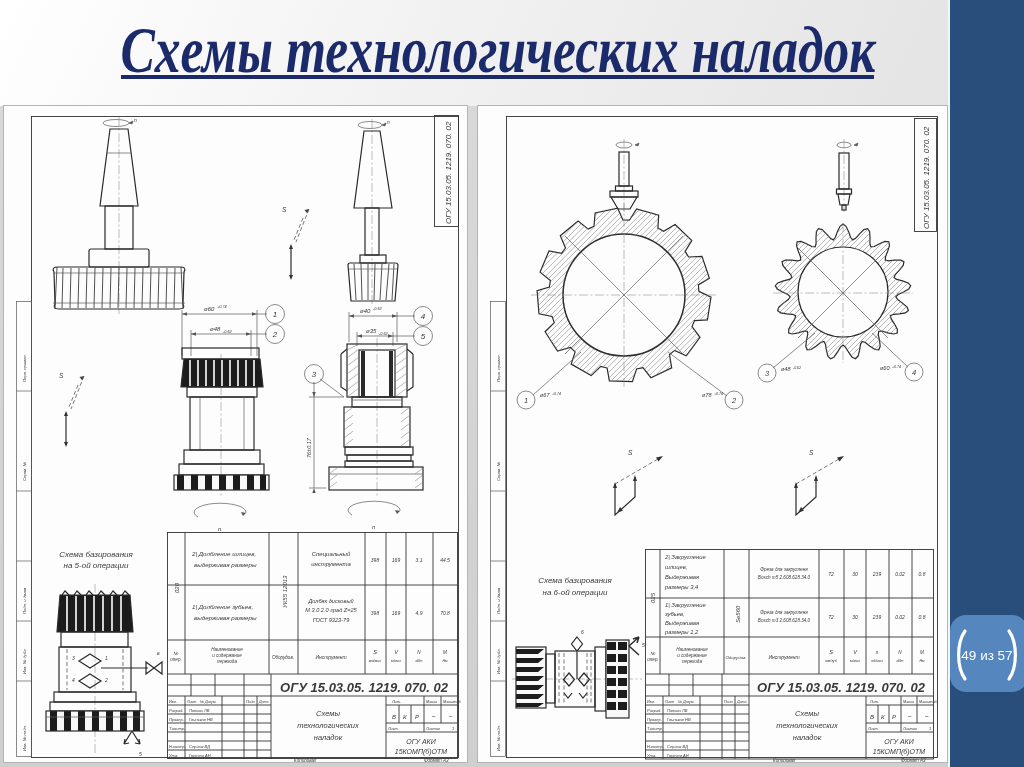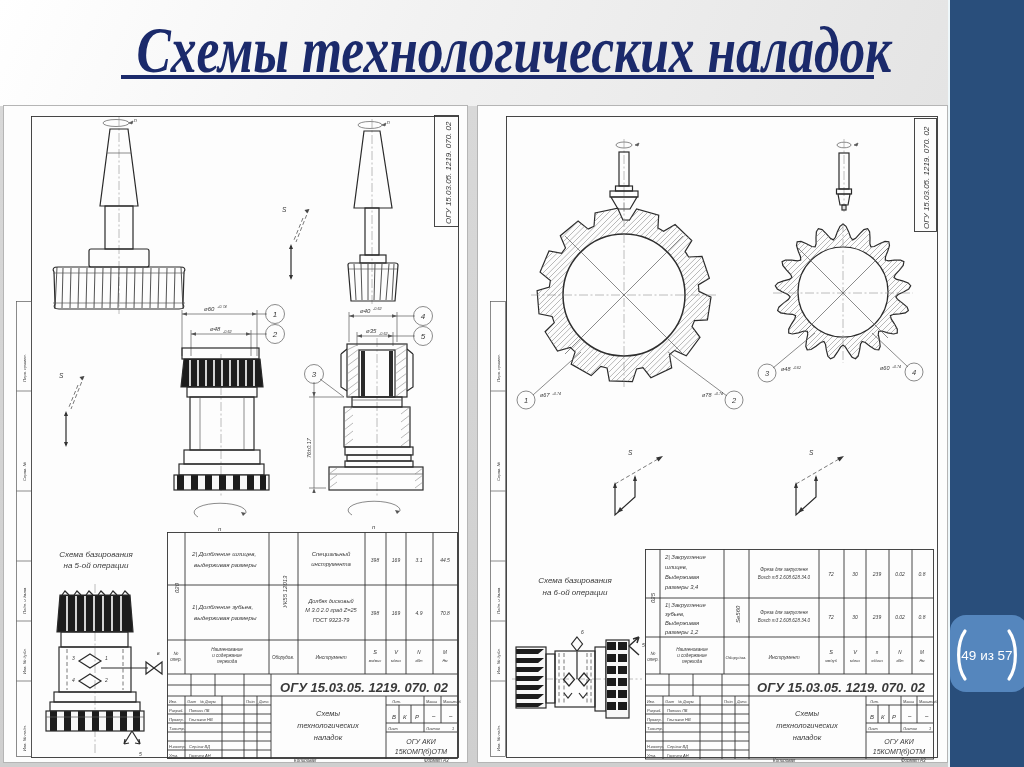--- a/index.html
+++ b/index.html
@@ -3,21 +3,21 @@
 <meta charset="utf-8">
 <style>
   html,body{margin:0;padding:0;}
   body{width:1024px;height:767px;overflow:hidden;position:relative;
        font-family:"Liberation Sans",sans-serif;
        background:#d9d9d9;}
   .band{position:absolute;left:0;top:0;width:1024px;height:106px;
         background:linear-gradient(115deg,#ffffff 0%,#f2f2f2 40%,#e2e2e2 100%);}
   .lowbg{position:absolute;left:0;top:106px;width:1024px;height:661px;
         background:linear-gradient(180deg,#d8d8d8,#cfcfcf);}
-  .title{position:absolute;left:16px;top:12px;width:996px;text-align:center;
+  .title{position:absolute;left:0;top:12px;width:996px;text-align:center;
          font-family:"Liberation Serif",serif;font-style:italic;font-weight:bold;
          font-size:66px;color:#1b2a6b;}
   .title span{display:inline-block;transform:scaleX(0.78);transform-origin:50% 50%;line-height:60px;}
   .underline{position:absolute;left:121px;top:75px;width:753px;height:4px;background:#1b2a6b;}
   .sidebar{position:absolute;left:948px;top:0;width:76px;height:767px;background:#294e7b;border-left:2px solid #eef7fa;box-sizing:border-box;}
   .badge{position:absolute;left:950px;top:615px;width:78px;height:77px;background:#5586bd;
          color:#fff;display:flex;align-items:center;justify-content:flex-start;white-space:nowrap;border-radius:16px;}
   .sheet{position:absolute;background:#fdfdfd;border:1px solid #b5b5b5;}
   svg text{font-family:"Liberation Sans",sans-serif;fill:#3a3a3a;font-style:italic;}
   .k{stroke:#2a2a2a;fill:none;stroke-width:1.2}

